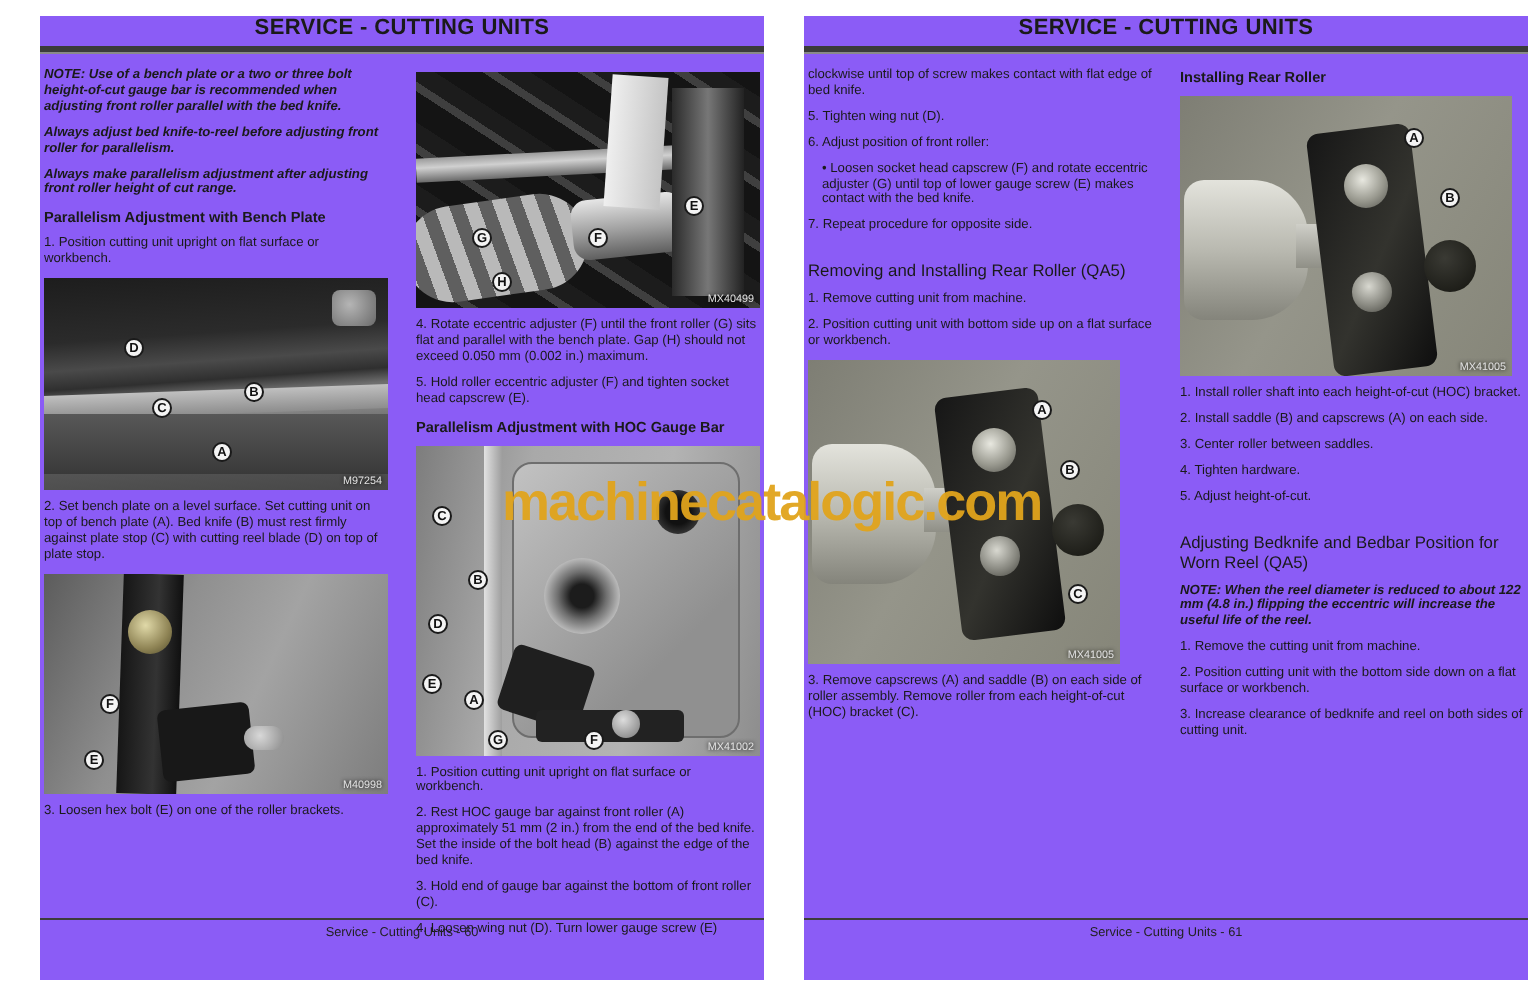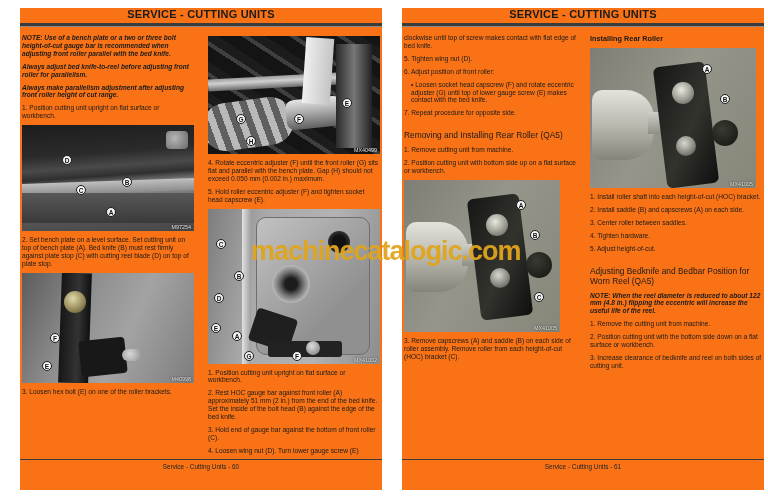--- a/index.html
+++ b/index.html
@@ -1,20 +1,20 @@
 <!DOCTYPE html>
 <html><head>
 <meta charset="utf-8">
 <style>
   html,body{margin:0;padding:0;}
   body{
     width:768px;height:497px;position:relative;background:#ffffff;
     font-family:"Liberation Sans", sans-serif;color:#1a1a1a;overflow:hidden;
   }
-  .page{position:absolute;top:8px;width:362px;height:482px;background:#f97316;}
+  .page{position:absolute;top:8px;width:362px;height:482px;background:#8b5cf6;}
   #page-left{left:20px;}
   #page-right{left:402px;}
   .page-header{text-align:center;font-weight:bold;font-size:11px;letter-spacing:.2px;}
   .header-rule{height:3px;background:#3b3b3b;margin-top:3px;border-bottom:1px solid #8a8a8a;}
   .col{position:absolute;top:26px;width:172px;}
   .c1{left:2px;}
   .c2{left:188px;}
   .note{font-weight:bold;font-style:italic;font-size:6.6px;line-height:7.9px;margin:0 0 5px;}
   .body-txt{font-size:6.6px;line-height:7.9px;margin:0 0 5px;}
   .bullet-txt{font-size:6.6px;line-height:7.9px;margin:0 0 5px;padding-left:7px;}
@@ -72,20 +72,21 @@
 <body>
 
 <div class="page" id="page-left">
   <div class="page-header">SERVICE - CUTTING UNITS</div>
   <div class="header-rule"></div>
 
   <div class="col c1">
     <p class="note">NOTE: Use of a bench plate or a two or three bolt height-of-cut gauge bar is recommended when adjusting front roller parallel with the bed knife.</p>
     <p class="note">Always adjust bed knife-to-reel before adjusting front roller for parallelism.</p>
     <p class="note">Always make parallelism adjustment after adjusting front roller height of cut range.</p>
+    <div class="h-small">Parallelism Adjustment with Bench Plate</div>
     <p class="body-txt">1. Position cutting unit upright on flat surface or workbench.</p>
 
     <div class="photo ph1">
       <div class="shape ph1-plate"></div>
       <div class="shape ph1-front"></div>
       <div class="shape ph1-nut"></div>
       <span class="lbl" style="left:40px;top:30px">D</span>
       <span class="lbl" style="left:54px;top:60px">C</span>
       <span class="lbl" style="left:100px;top:52px">B</span>
       <span class="lbl" style="left:84px;top:82px">A</span>
@@ -116,20 +117,21 @@
       <div class="shape ph3-edge"></div>
       <span class="lbl" style="left:28px;top:78px">G</span>
       <span class="lbl" style="left:38px;top:100px">H</span>
       <span class="lbl" style="left:86px;top:78px">F</span>
       <span class="lbl" style="left:134px;top:62px">E</span>
       <span class="cap">MX40499</span>
     </div>
 
     <p class="body-txt">4. Rotate eccentric adjuster (F) until the front roller (G) sits flat and parallel with the bench plate. Gap (H) should not exceed 0.050 mm (0.002 in.) maximum.</p>
     <p class="body-txt">5. Hold roller eccentric adjuster (F) and tighten socket head capscrew (E).</p>
+    <div class="h-small">Parallelism Adjustment with HOC Gauge Bar</div>
 
     <div class="photo ph4">
       <div class="shape ph4-bar"></div>
       <div class="shape ph4-housing"></div>
       <div class="shape ph4-bearing"></div>
       <div class="shape ph4-hole"></div>
       <div class="shape ph4-arm"></div>
       <div class="shape ph4-base"></div>
       <div class="shape ph4-boltf"></div>
       <span class="lbl" style="left:8px;top:30px">C</span>

